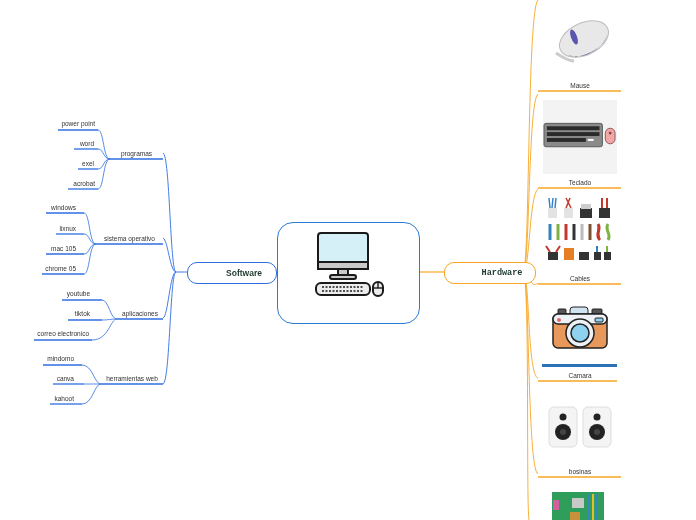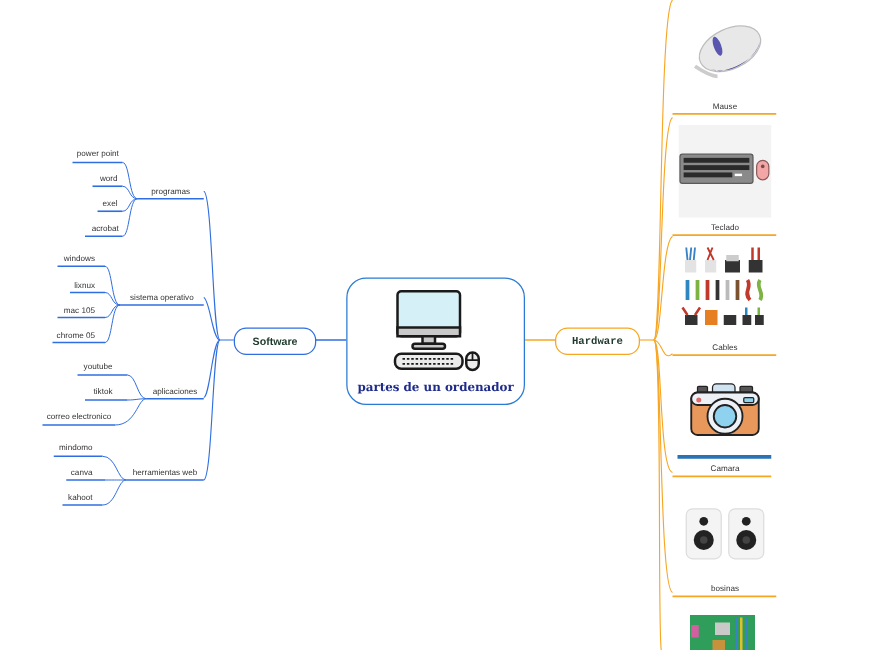--- a/index.html
+++ b/index.html
@@ -10,21 +10,21 @@
   .center {
     position:absolute; left:277px; top:222px; width:141px; height:100px;
     border:1.5px solid #2a7bd4; border-radius:16px; background:#fff;
   }
   .center-title {
     position:absolute; left:0; right:0; top:82px; text-align:center;
     font-family:"DejaVu Serif", serif; font-weight:bold; font-size:9.5px; color:#1f2c8a;
   }
   .main-pill {
     position:absolute; height:20px; border-radius:10px; background:#fff;
-    font-size:8.5px; font-weight:bold; color:#1f3a2d; text-align:center; line-height:20px;
+    font-size:8.5px; font-weight:bold; color:#1f3a2d; text-align:center; line-height:20px;padding-left:24px;
   }
   .sw { left:187px; top:262px; width:64px; border:1.5px solid #2f6ee0; }
   .hw { left:444px; top:262px; width:66px; border:1.5px solid #f7a623;font-family:Liberation Mono, monospace; }
   .hw-card { position:absolute; left:538px; width:84px; }
   .hw-img { position:absolute; left:0; right:0; top:0; bottom:14px; display:flex; align-items:center; justify-content:center; }
   .hw-cap { position:absolute; left:0; right:0; bottom:2px; text-align:center; font-size:6.5px; color:#333; }
 </style>
 </head>
 <body>
 
@@ -111,21 +111,20 @@
     <rect x="6" y="31" width="50" height="7" fill="#c9c9c9" stroke="#1a1a1a" stroke-width="2"></rect>
     <rect x="26" y="38" width="10" height="6" fill="#c9c9c9" stroke="#1a1a1a" stroke-width="2"></rect>
     <rect x="18" y="44" width="26" height="4" rx="2" fill="#c9c9c9" stroke="#1a1a1a" stroke-width="2"></rect>
     <rect x="4" y="52" width="54" height="12" rx="5" fill="#ececec" stroke="#1a1a1a" stroke-width="2"></rect>
     <line x1="10" y1="56" x2="52" y2="56" stroke="#1a1a1a" stroke-width="1.4" stroke-dasharray="2 1.5"></line>
     <line x1="10" y1="60" x2="52" y2="60" stroke="#1a1a1a" stroke-width="1.4" stroke-dasharray="2 1.5"></line>
     <rect x="61" y="51" width="10" height="14" rx="5" fill="#ececec" stroke="#1a1a1a" stroke-width="2"></rect>
     <line x1="66" y1="51" x2="66" y2="57" stroke="#1a1a1a" stroke-width="1.4"></line>
     <line x1="61" y1="57" x2="71" y2="57" stroke="#1a1a1a" stroke-width="1.4"></line>
   </svg>
-  <div class="center-title">partes de un ordenador</div>
 </div>
 
 <div class="main-pill sw">Software</div>
 <div class="main-pill hw">Hardware</div>
 
 <div class="mid-label" style="left:110px;top:150px;width:53px;">programas</div>
 <div class="mid-label" style="left:96px;top:235px;width:67px;">sistema operativo</div>
 <div class="mid-label" style="left:117px;top:310px;width:46px;">aplicaciones</div>
 <div class="mid-label" style="left:101px;top:375px;width:62px;">herramientas web</div>
 

